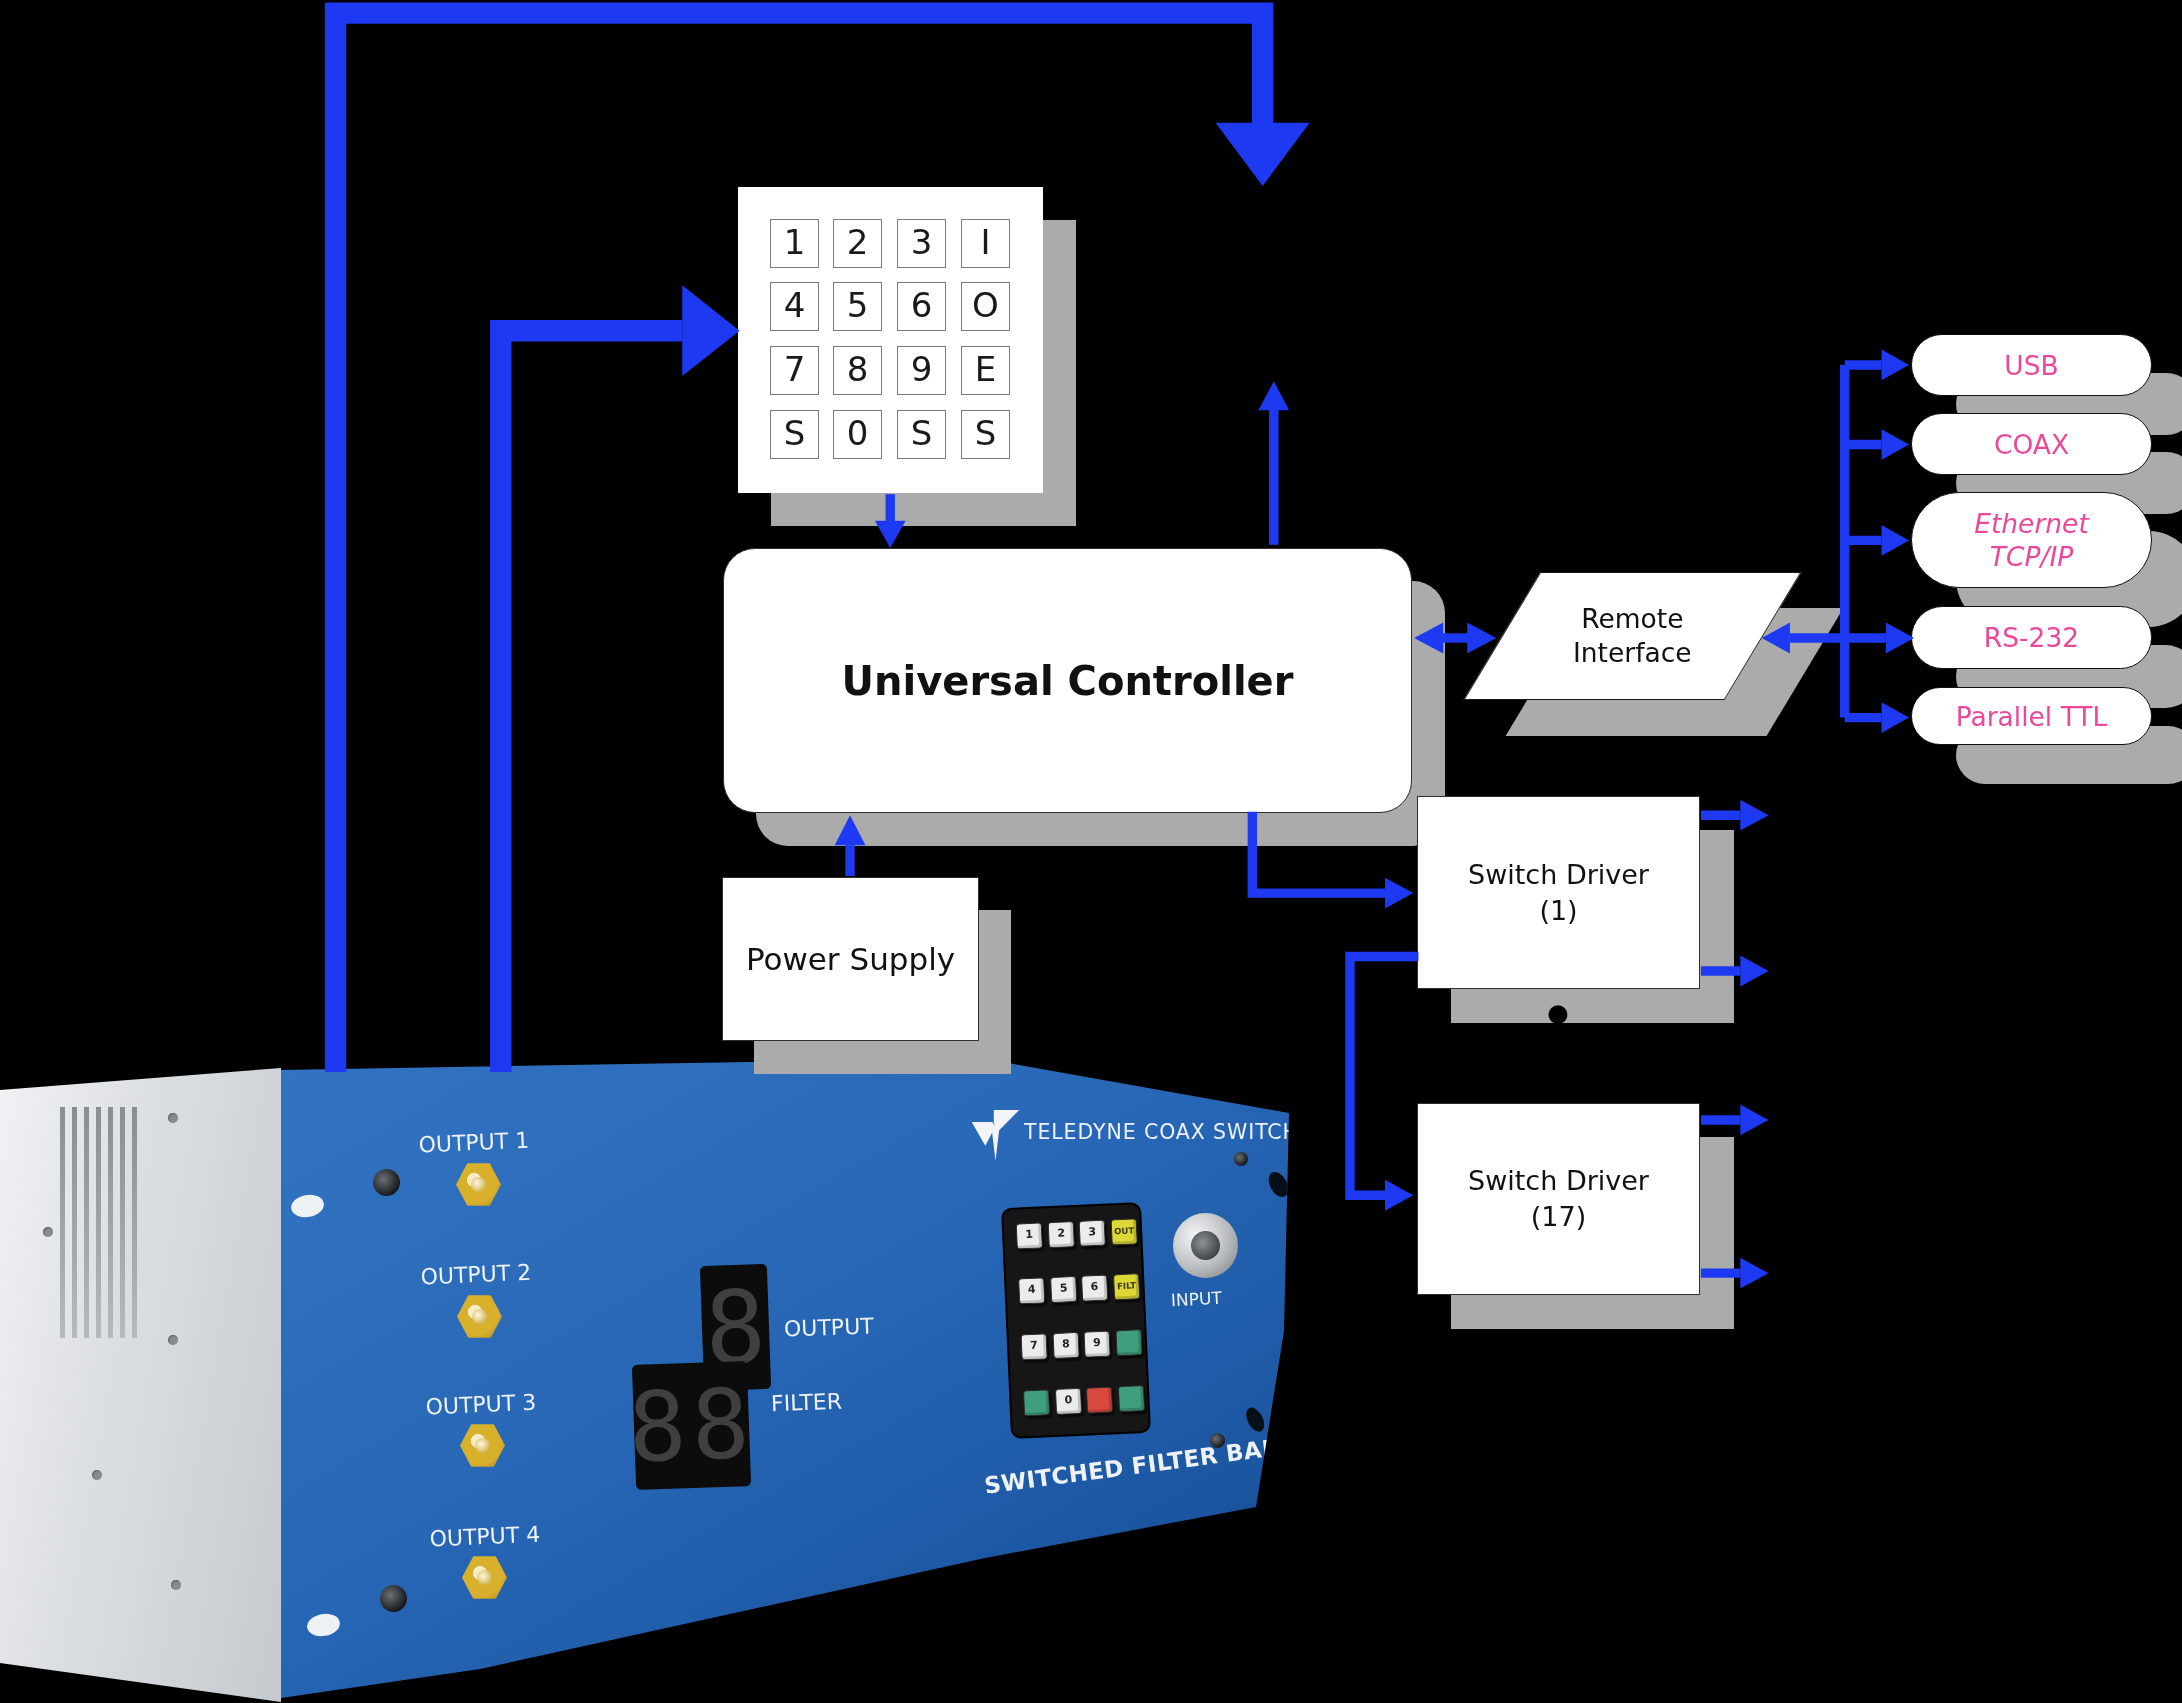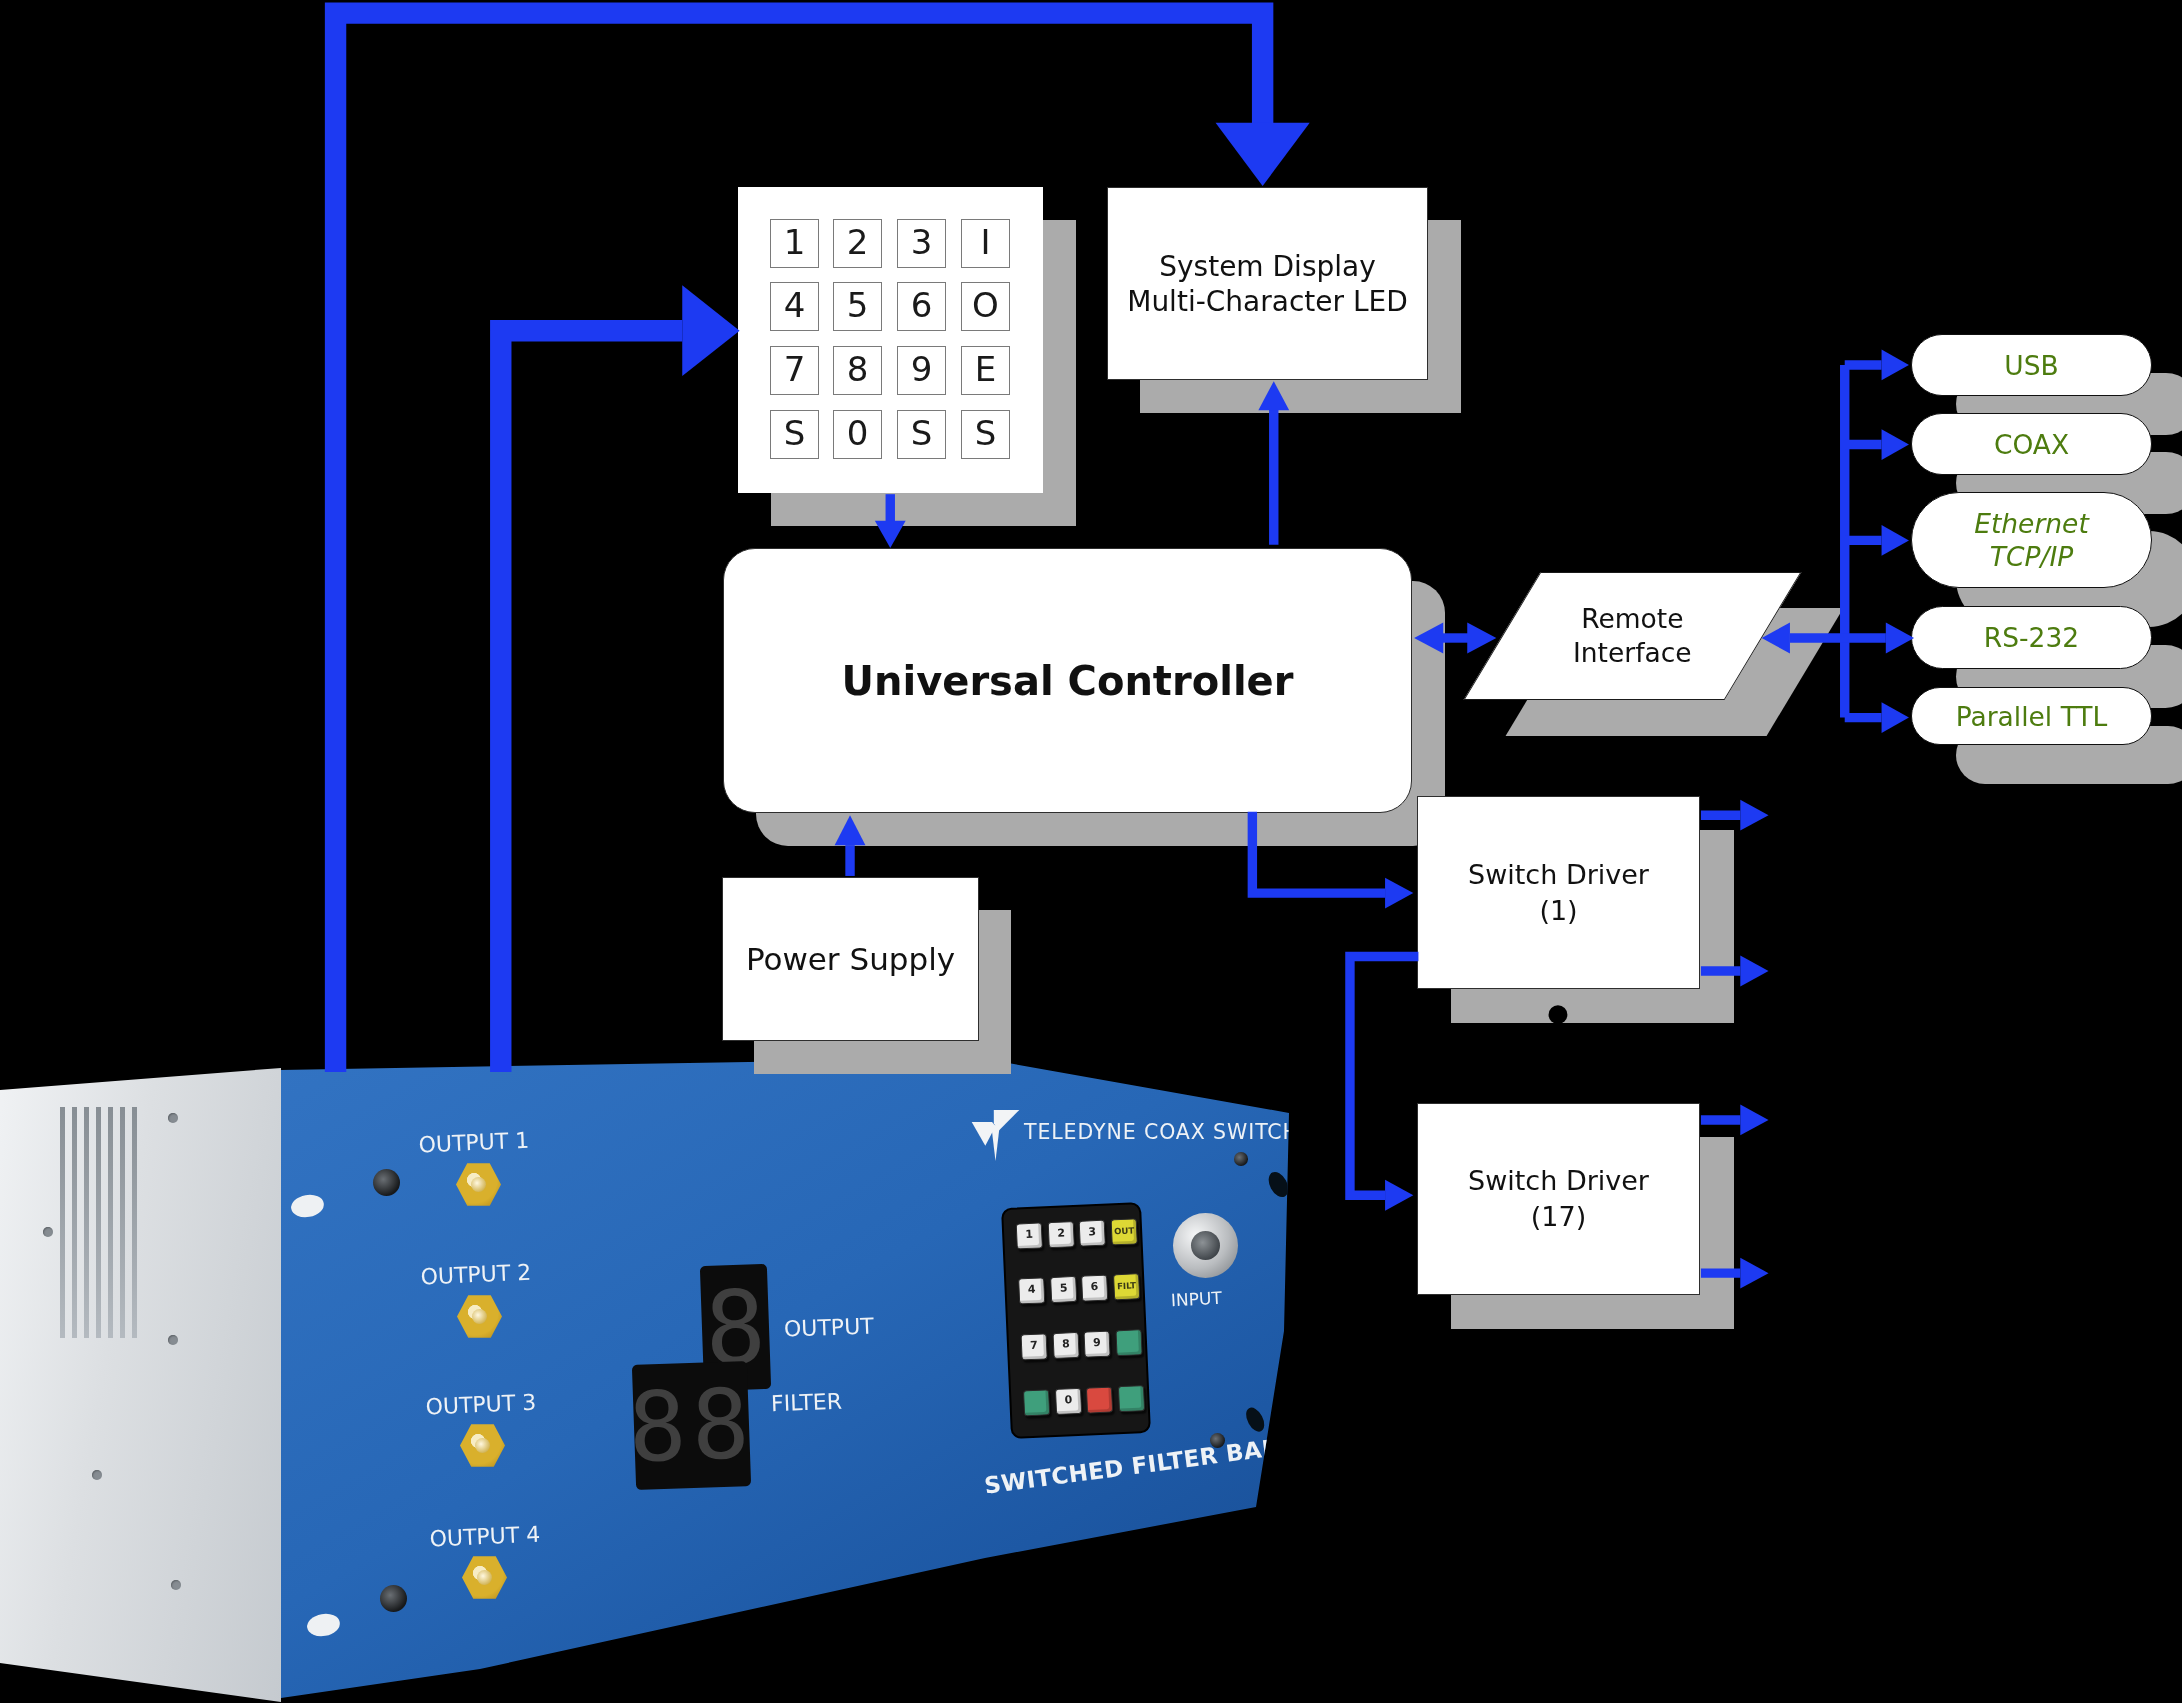--- a/index.html
+++ b/index.html
@@ -30,21 +30,21 @@
   
   .para{position:absolute;left:1502px;top:572px;width:261px;height:128px;
         transform:skewX(-31deg);z-index:2;}
   #ri-shadow{left:1544px;top:608px;background:#ababab;z-index:1;}
   #remote-interface{background:#fff;border:1.7px solid #1a1a1a;display:flex;align-items:center;justify-content:center;}
   #remote-interface .unskew{transform:skewX(31deg);font-size:26.5px;line-height:34px;text-align:center;color:#111;}
 
   
   .pill{position:absolute;left:1911px;width:241px;background:#fff;border:1.7px solid #101010;
         border-radius:855px;box-shadow:45px 39px 0 #ababab;display:flex;flex-direction:column;
-        align-items:center;justify-content:center;text-align:center;font-size:26.5px;line-height:33px;color:#4d7c0f;z-index:2;}
+        align-items:center;justify-content:center;text-align:center;font-size:26.5px;line-height:33px;color:#ec4899;z-index:2;}
   #pill-usb{top:334px;height:62px;}
   #pill-gpib{top:413px;height:62px;}
   #pill-ethernet{top:492px;height:96px;font-style:italic;}
   #pill-rs232{top:606px;height:63px;}
   #pill-pttl{top:687px;height:58px;}
 
   
   #wires{position:absolute;left:0;top:0;z-index:4;pointer-events:none;}
 
   
@@ -180,24 +180,20 @@
     <div class="dkey" style="left:32px;top:159px">7</div>
     <div class="dkey" style="left:95px;top:159px">8</div>
     <div class="dkey" style="left:159px;top:159px">9</div>
     <div class="dkey" style="left:223px;top:159px">E</div>
     <div class="dkey" style="left:32px;top:223px">S</div>
     <div class="dkey" style="left:95px;top:223px">0</div>
     <div class="dkey" style="left:159px;top:223px">S</div>
     <div class="dkey" style="left:223px;top:223px">S</div>
   </div>
 
-  <div class="box" id="system-display">
-    <span class="l1">System Display</span>
-    <span class="l2">Multi-Character LED</span>
-  </div>
 
   <div class="box" id="universal-controller">
     <span>Universal Controller</span>
   </div>
 
   <div class="box" id="power-supply">
     <span>Power Supply</span>
   </div>
 
   <div class="para" id="ri-shadow"></div>

